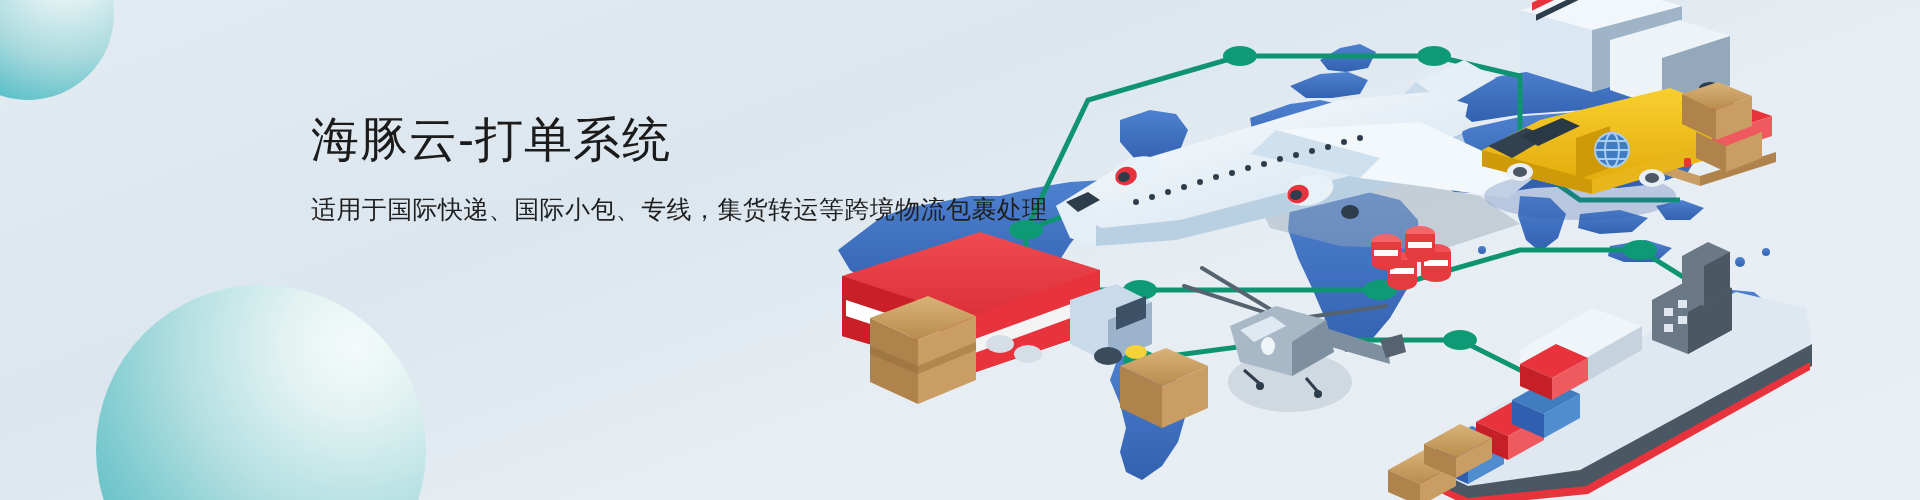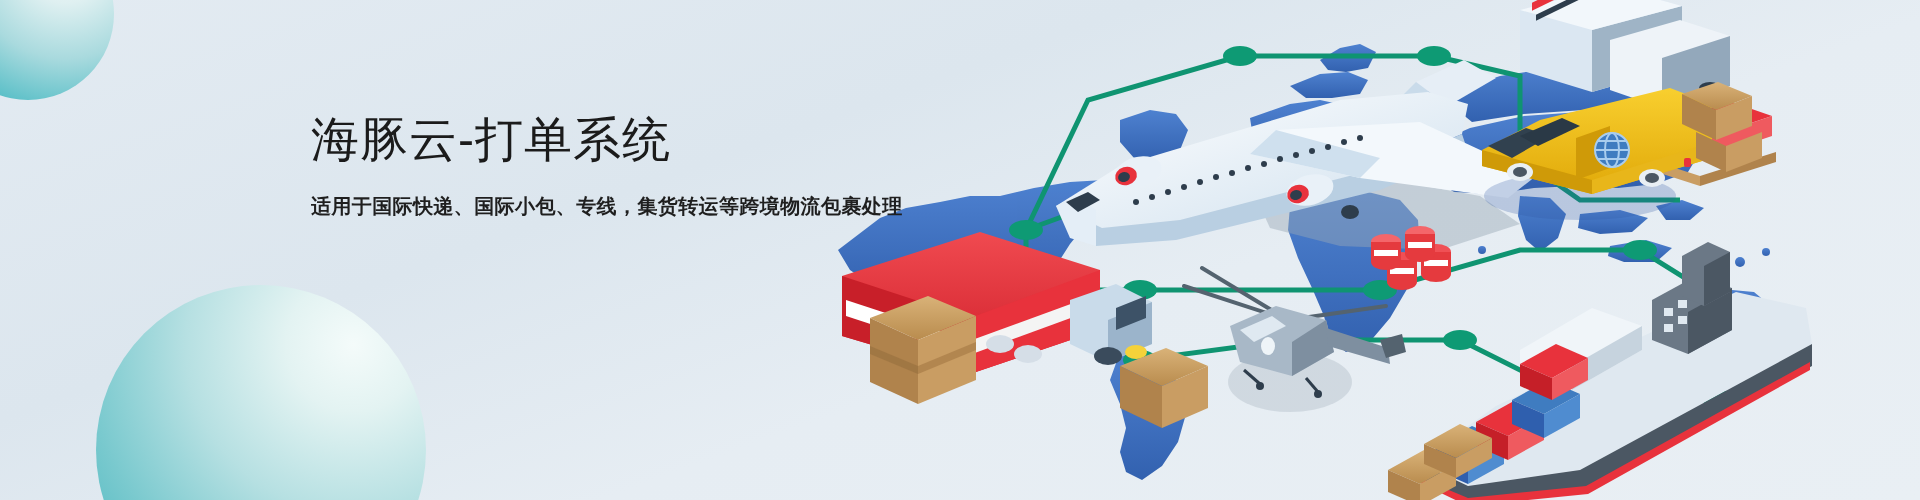--- a/index.html
+++ b/index.html
@@ -48,23 +48,23 @@
     margin: 0;
     font-size: 48px;
     line-height: 1.25;
     font-weight: 400;
     letter-spacing: 1px;
     color: #1b1b1b;
     white-space: nowrap;
   }
   .subhead {
     margin: 22px 0 0 0;
-    font-size: 20px;
+    font-size: 25px;
     line-height: 1.4;
-    font-weight: 700;
+    font-weight: 400;
     letter-spacing: 0.4px;
     color: #1f1f1f;
     white-space: nowrap;
   }
 
   
   .illustration {
     position: absolute;
     right: 0;
     top: 0;

